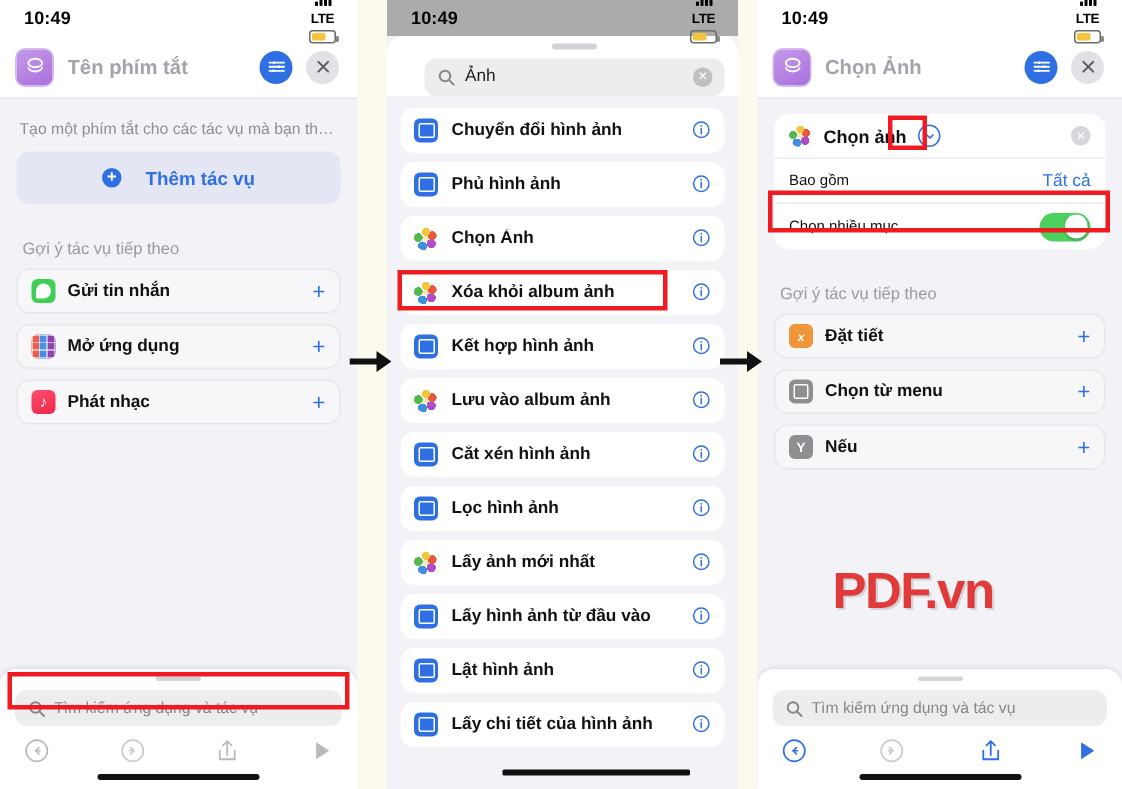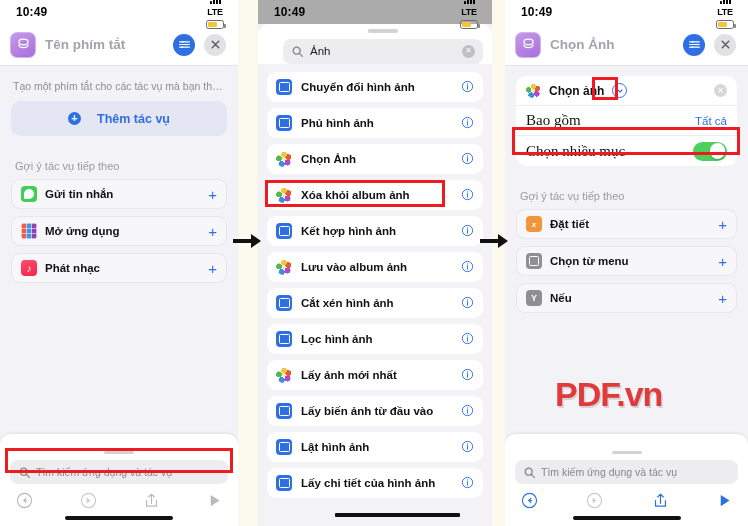--- a/index.html
+++ b/index.html
@@ -83,21 +83,21 @@
     margin-bottom:7px;
   }
   .sq { width:16px; height:16px; border-radius:4px; flex:0 0 auto; }
   .sugg .lbl { flex:1 1 auto; font-size:11.5px; color:#111; font-weight:700; }
   .sugg .addp { color:#2F6FE4; font-size:15px; line-height:15px; font-weight:400; }
 
   
   .dock {
     position:absolute; left:0; right:0; bottom:0; background:#FFF;
     border-top-left-radius:11px; border-top-right-radius:11px;
-    box-shadow:0 -1px 3px rgba(0,0,0,.08); padding:17px 10px 0 10px;
+    box-shadow:0 -1px 3px rgba(0,0,0,.08); padding:5px 10px 0 10px;
   }
   .grabber { width:30px; height:3.5px; border-radius:2px; background:#D2D2D7; margin:0 auto 6px auto; }
   .searchbar {
     background:#EDEDF0; border-radius:8px; height:24px; display:flex;
     align-items:center; gap:5px; padding:0 8px;
   }
   .searchbar .ph { font-size:10.5px; color:#86868B; }
   .toolbar { display:flex; align-items:center; justify-content:space-between;
              padding:8px 6px 5px 6px; }
   .toolbar svg { display:block; }
@@ -163,21 +163,21 @@
             border-bottom:1px solid #ECECF0; position:relative; }
   .ac-row:last-child { border-bottom:none; }
   .ac-title { font-size:12px; color:#111; font-weight:700; }
   .chev { width:15px; height:15px; border-radius:50%; border:1.4px solid #2F6FE4;
           display:flex; align-items:center; justify-content:center; flex:0 0 auto; }
   .chev svg { width:8px; height:8px; }
   .ac-spacer { flex:1 1 auto; }
   .ac-x { width:13px; height:13px; border-radius:50%; background:#D6D6DB;
           display:flex; align-items:center; justify-content:center; }
   .ac-x::before { content:"✕"; color:#fff; font-size:8px; line-height:8px; }
-  .ac-label { font-size:15px; color:#111;font-family:Liberation Serif, serif; }
+  .ac-label { font-size:10px; color:#111; }
   .ac-value { font-size:11.5px; color:#2F6FE4; }
   .toggle { width:34px; height:19px; border-radius:11px; background:#4CD05E;
             position:relative; flex:0 0 auto; }
   .toggle::after { content:""; position:absolute; top:1.6px; right:1.6px;
             width:15.8px; height:15.8px; border-radius:50%; background:#fff;
             box-shadow:0 1px 2px rgba(0,0,0,.25); }
 
   
   .hl { position:absolute; border:3px solid #EE1C20; z-index:30; pointer-events:none; }
 
@@ -397,21 +397,21 @@
           <span class="sq ic-photos"></span>
           <span class="lbl">Lấy ảnh mới nhất</span>
           <svg class="info-i" viewBox="0 0 24 24" fill="none" stroke="#2F6FE4" stroke-width="1.8">
             <circle cx="12" cy="12" r="9.5"></circle>
             <path d="M12 10.5v6.5" stroke-linecap="round"></path>
             <circle cx="12" cy="7.2" r="1.1" fill="#2F6FE4" stroke="none"></circle>
           </svg>
         </div>
         <div class="res-row">
           <span class="sq ic-media"></span>
-          <span class="lbl">Lấy biến ảnh từ đầu vào</span>
+          <span class="lbl">Lấy hình ảnh từ đầu vào</span>
           <svg class="info-i" viewBox="0 0 24 24" fill="none" stroke="#2F6FE4" stroke-width="1.8">
             <circle cx="12" cy="12" r="9.5"></circle>
             <path d="M12 10.5v6.5" stroke-linecap="round"></path>
             <circle cx="12" cy="7.2" r="1.1" fill="#2F6FE4" stroke="none"></circle>
           </svg>
         </div>
         <div class="res-row">
           <span class="sq ic-media"></span>
           <span class="lbl">Lật hình ảnh</span>
           <svg class="info-i" viewBox="0 0 24 24" fill="none" stroke="#2F6FE4" stroke-width="1.8">

